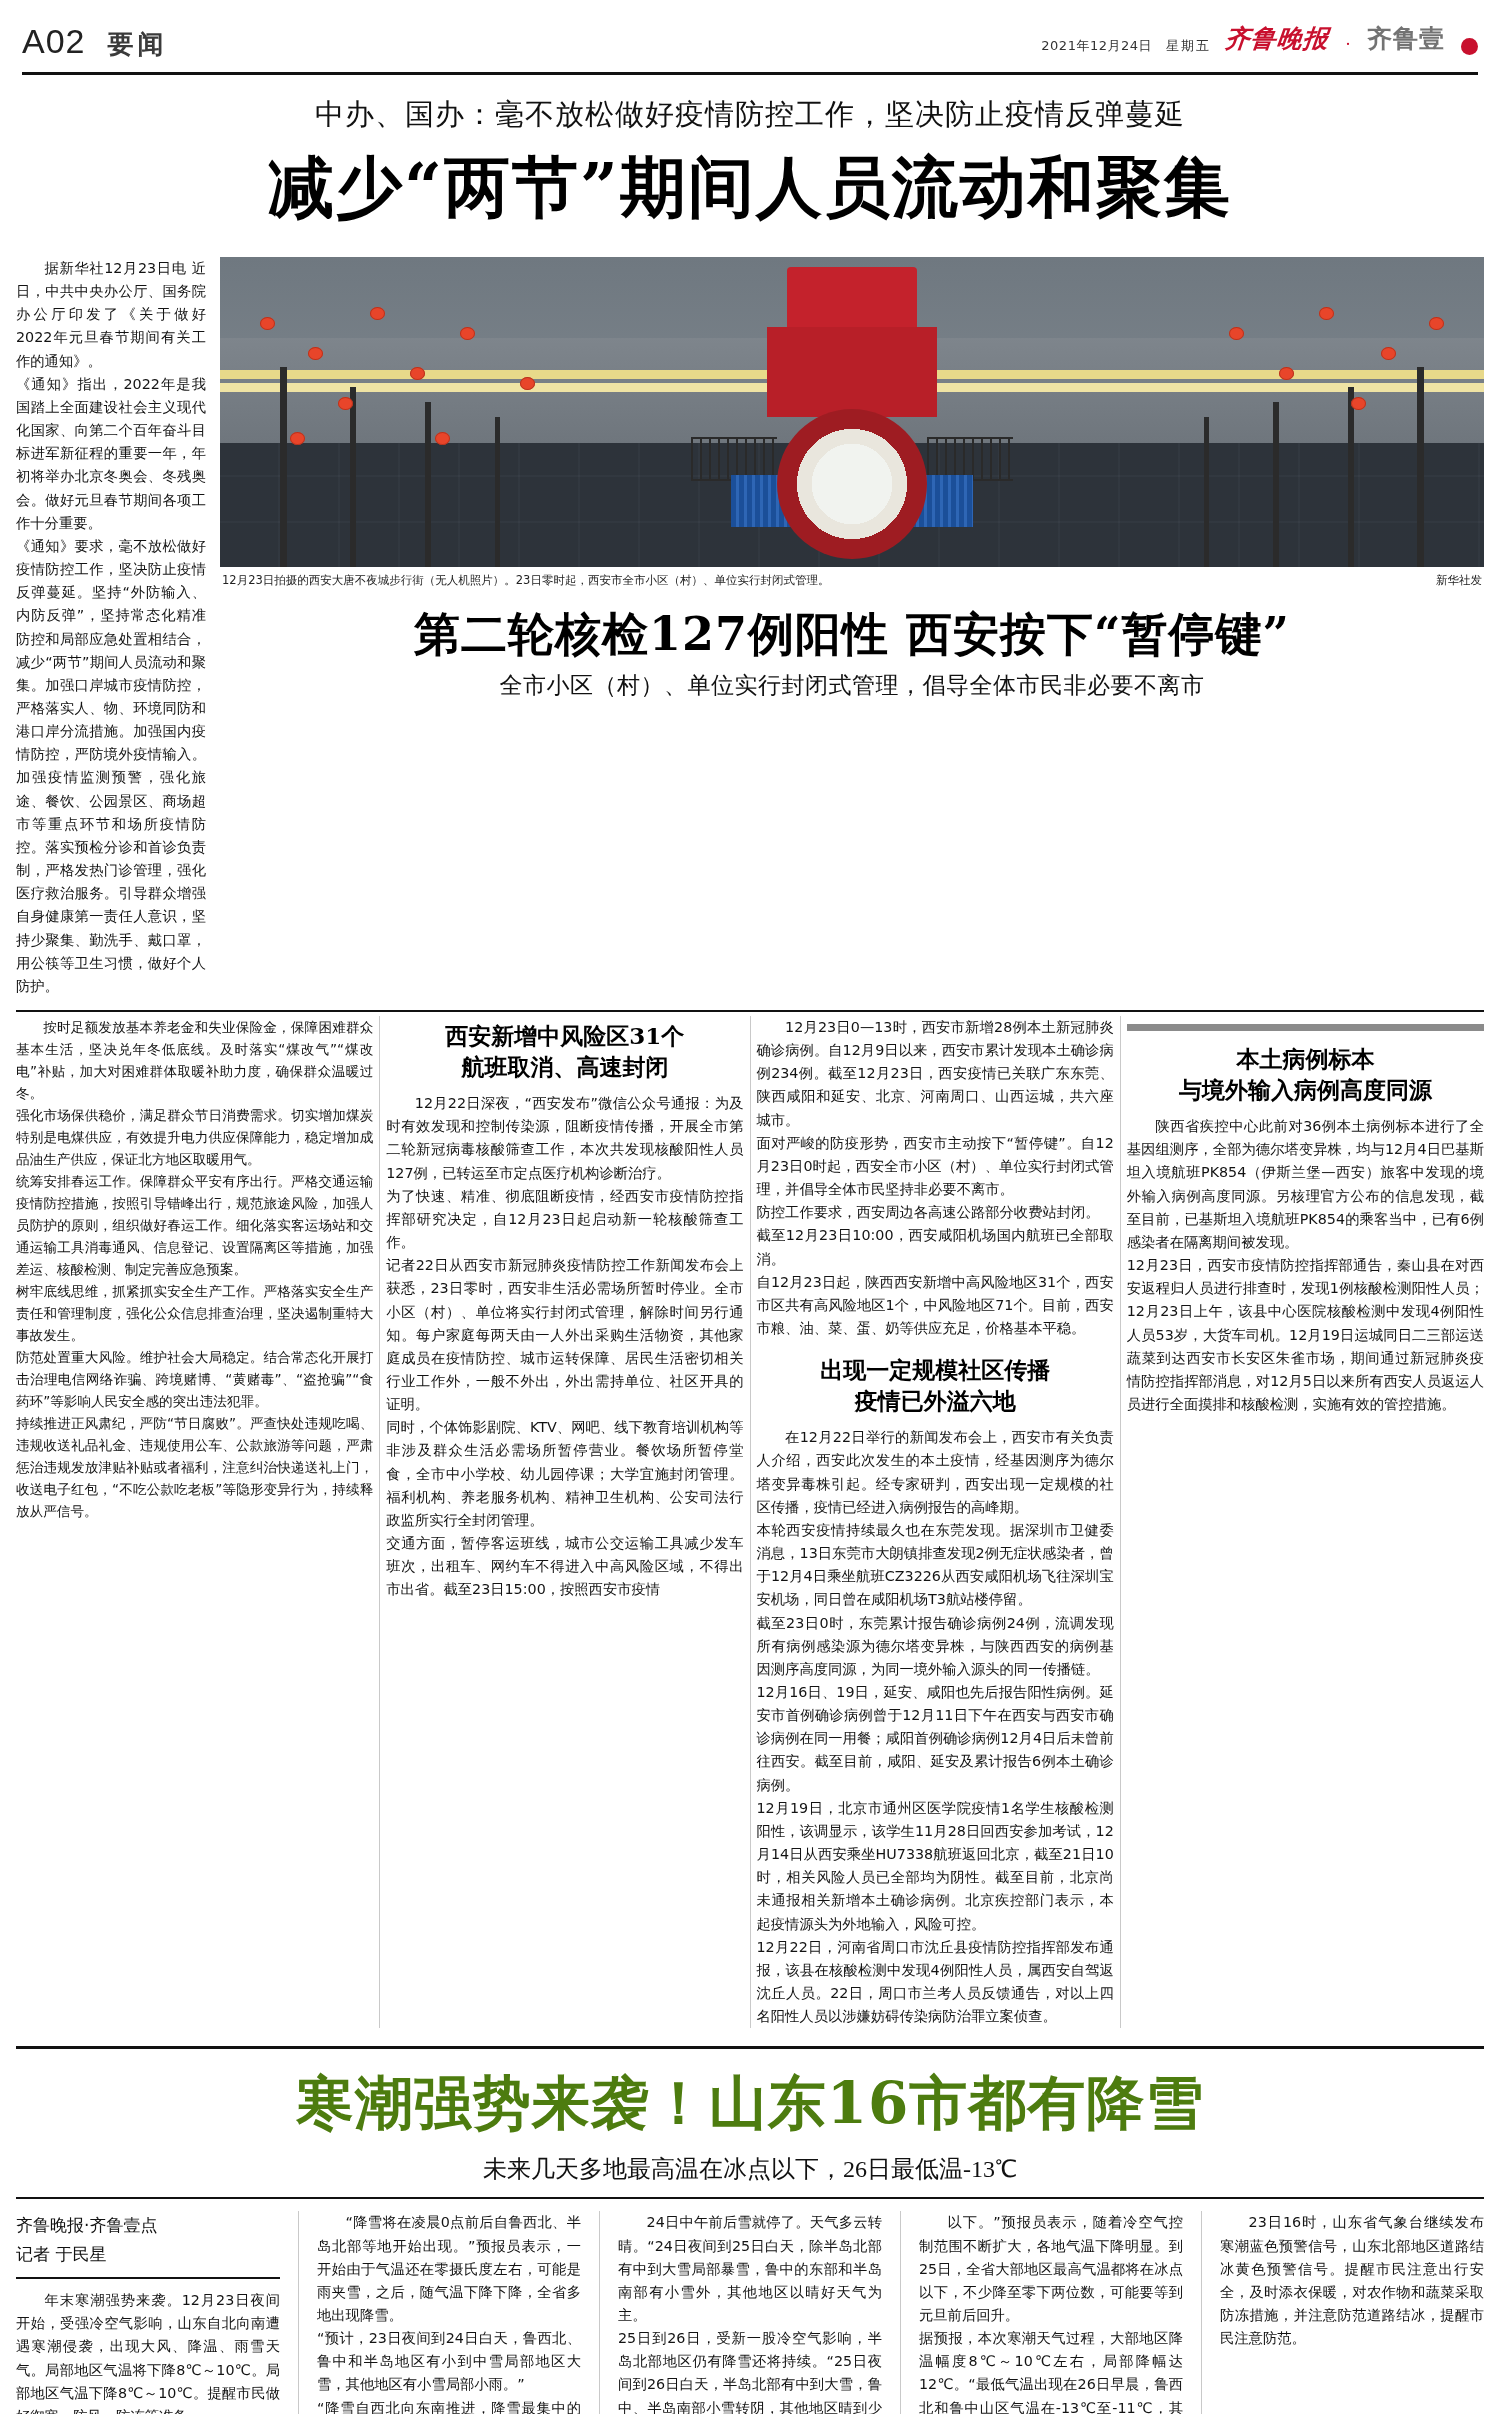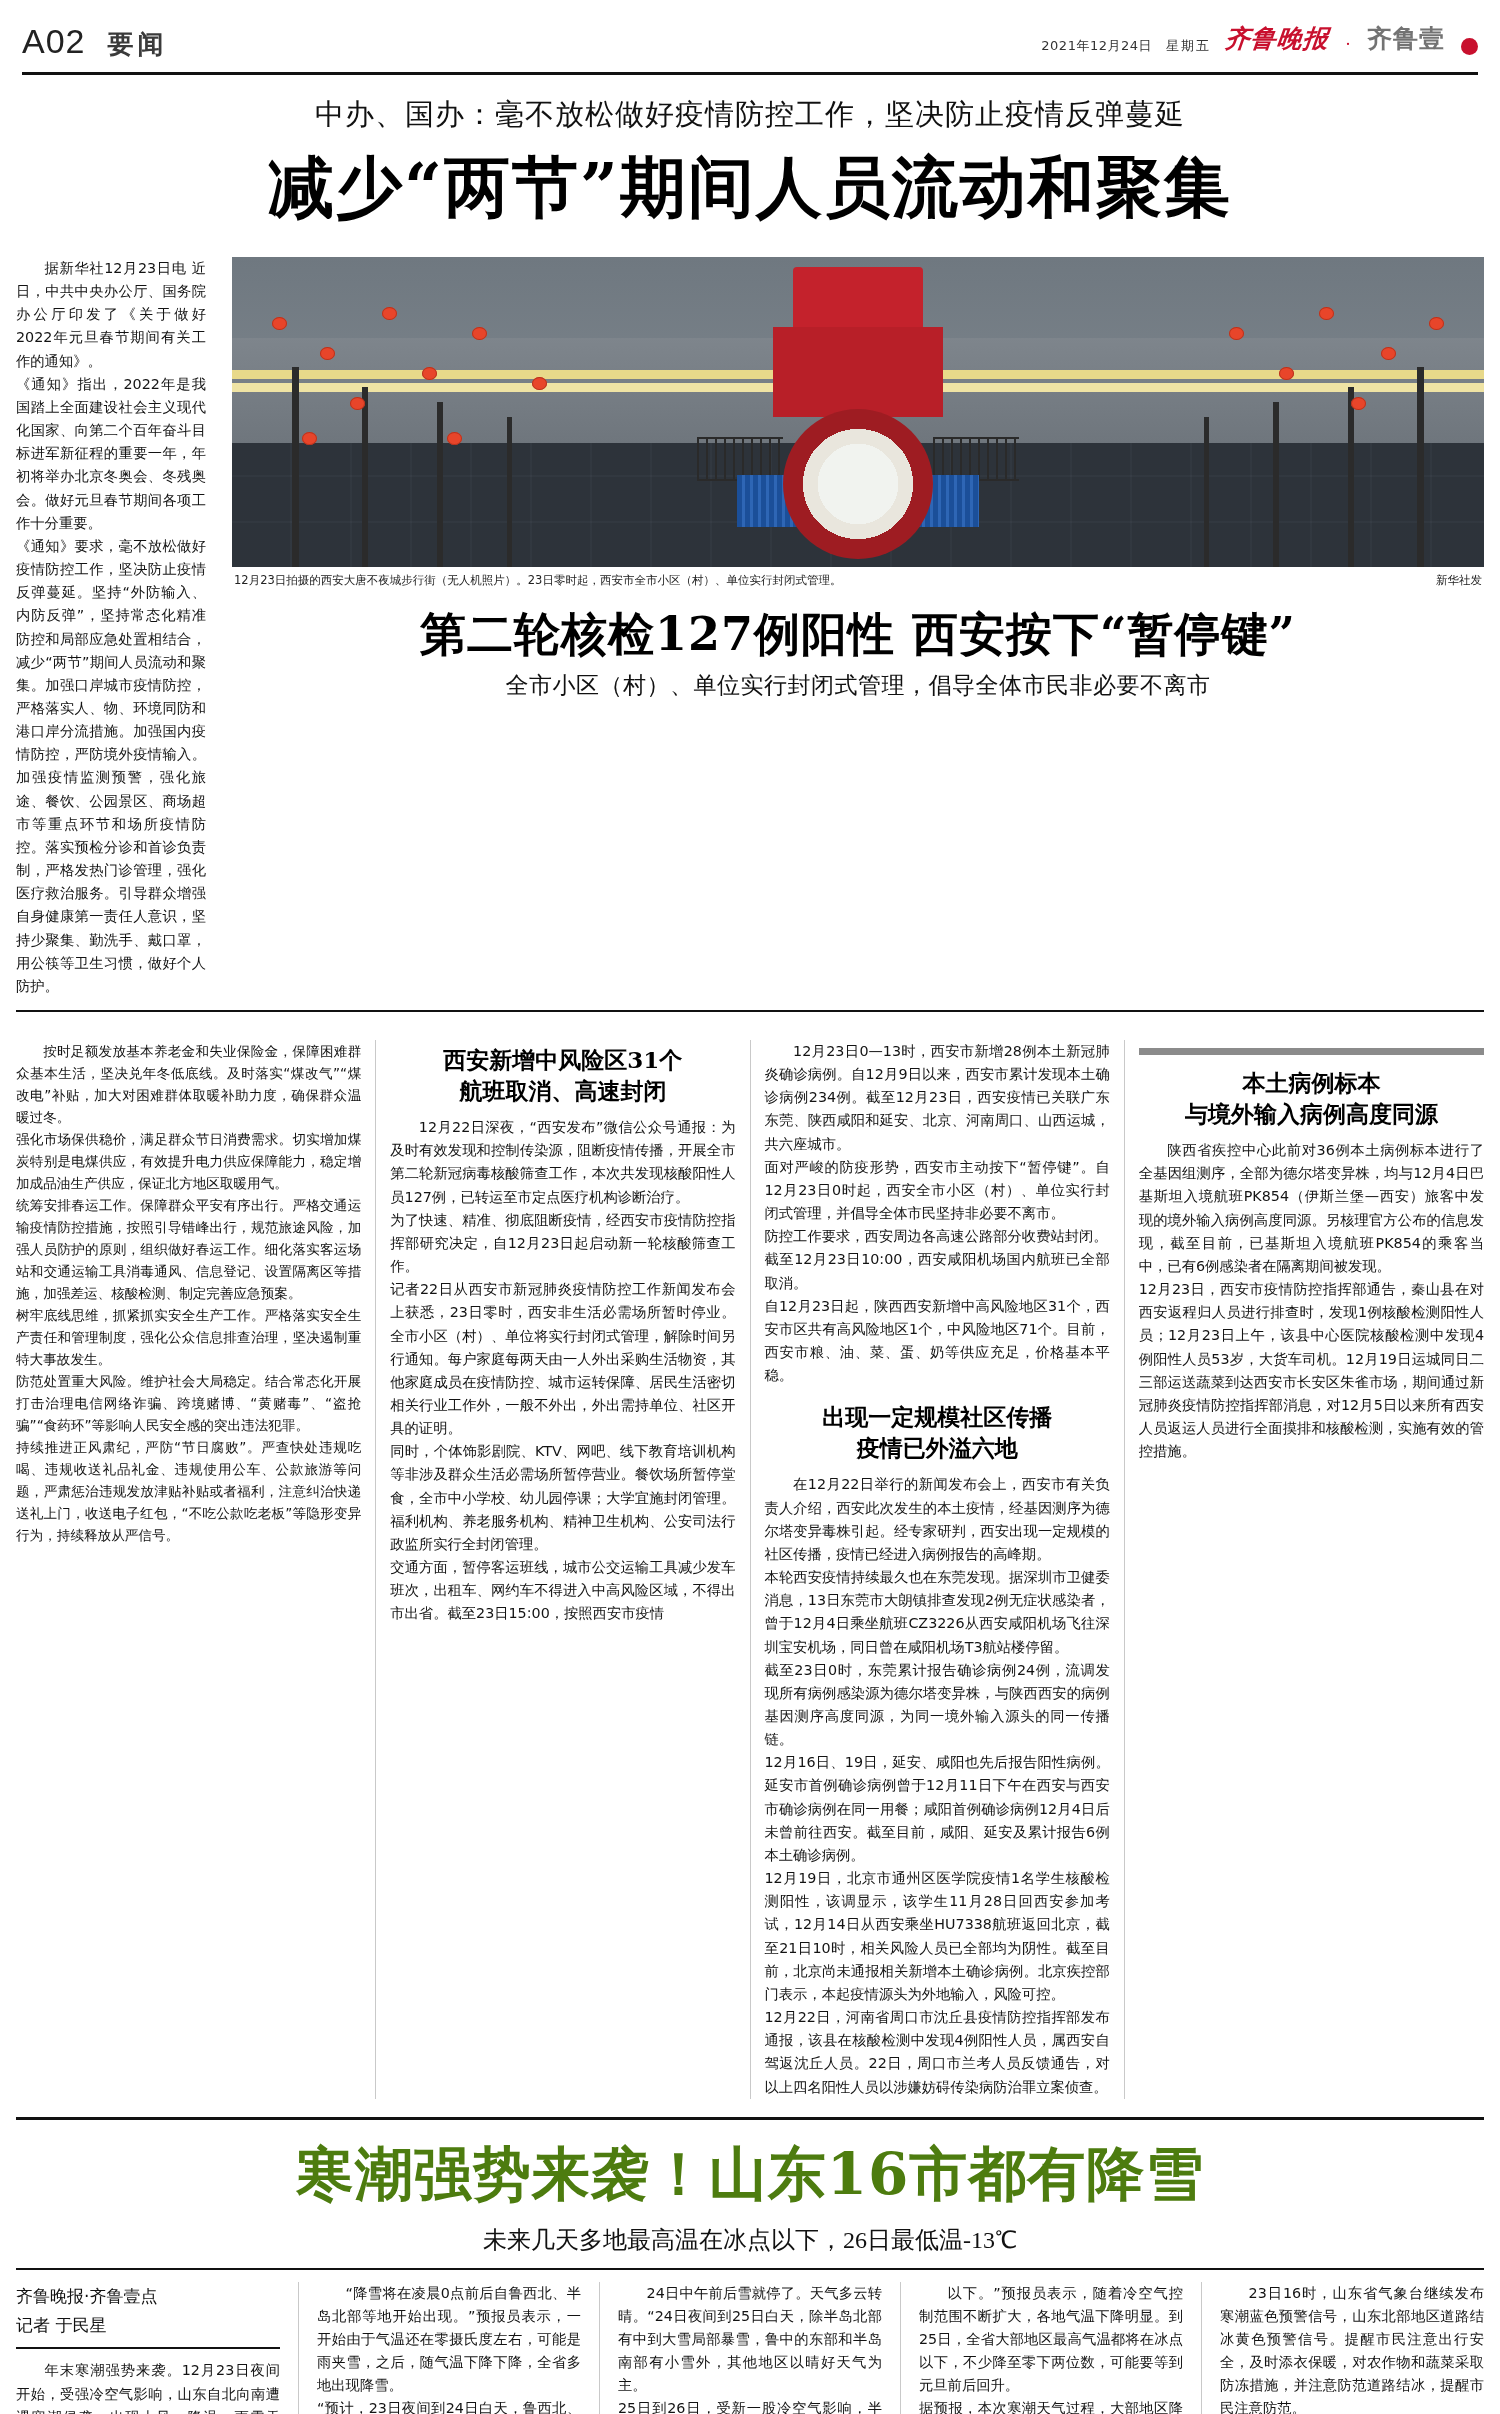--- a/index.html
+++ b/index.html
@@ -39,21 +39,21 @@
   .rule-thick { height:3px; background:#111; margin:4px 6px 0 6px; }
 
   
   .headblock { text-align:center; padding:20px 0 10px 0; }
   .kicker { font-size:29px; font-weight:400; letter-spacing:1px; color:#111;
             font-family:"Liberation Serif","DejaVu Serif",serif; white-space:nowrap; }
   .main-head { font-size:66px; font-weight:700; letter-spacing:2px; color:#000;
                margin-top:8px; font-family:"DejaVu Serif",serif; white-space:nowrap; }
 
   
-  .toprow { display:flex; gap:26px; margin-top:14px; align-items:flex-start; }
+  .toprow { display:flex; gap:14px; margin-top:14px; align-items:flex-start; }
   .lead-col { width:190px; flex:0 0 190px; }
   .photo-col { flex:1; }
   .photo { width:100%; height:310px; position:relative; overflow:hidden;
            background:#5a6168; }
   .photo-cap { font-size:11.5px; color:#222; padding:5px 2px 0 2px;
                line-height:1.4; font-family:"DejaVu Sans",sans-serif; }
   .photo-cap .credit { float:right; }
 
   
   .sky { position:absolute; inset:0; background:linear-gradient(#6f7880,#878f96); }
@@ -91,21 +91,21 @@
 
   
   .sec2 { margin-top:16px; }
   .sec2-head { text-align:center; font-size:46px; font-weight:700; letter-spacing:1px;
                color:#000; font-family:"DejaVu Serif",serif; white-space:nowrap; }
   .sec2-sub { text-align:center; font-size:23px; margin-top:4px; color:#111;
               letter-spacing:.5px; font-family:"Liberation Serif",serif; white-space:nowrap; }
   .sec2-rule { height:2px; background:#111; margin:10px 0 0 0; }
 
   
-  .grid4 { display:flex; gap:14px; margin-top:28px; }
+  .grid4 { display:flex; gap:6px; margin-top:4px; }
   .g4col { flex:1 1 0; min-width:0; }
   .vdiv { width:1px; background:#c9c9c9; flex:0 0 1px; align-self:stretch; }
 
   .subhead { font-size:23px; font-weight:700; line-height:1.35; text-align:center;
              margin:4px 0 10px 0; font-family:"DejaVu Serif",serif; color:#000; }
   .bar { height:7px; background:#8b8b8b; margin:8px 0 12px 0; }
 
   
   .wx { margin-top:18px; border-top:3px solid #111; padding-top:16px; }
   .wx-head { text-align:center; font-size:58px; font-weight:700; letter-spacing:1px;

